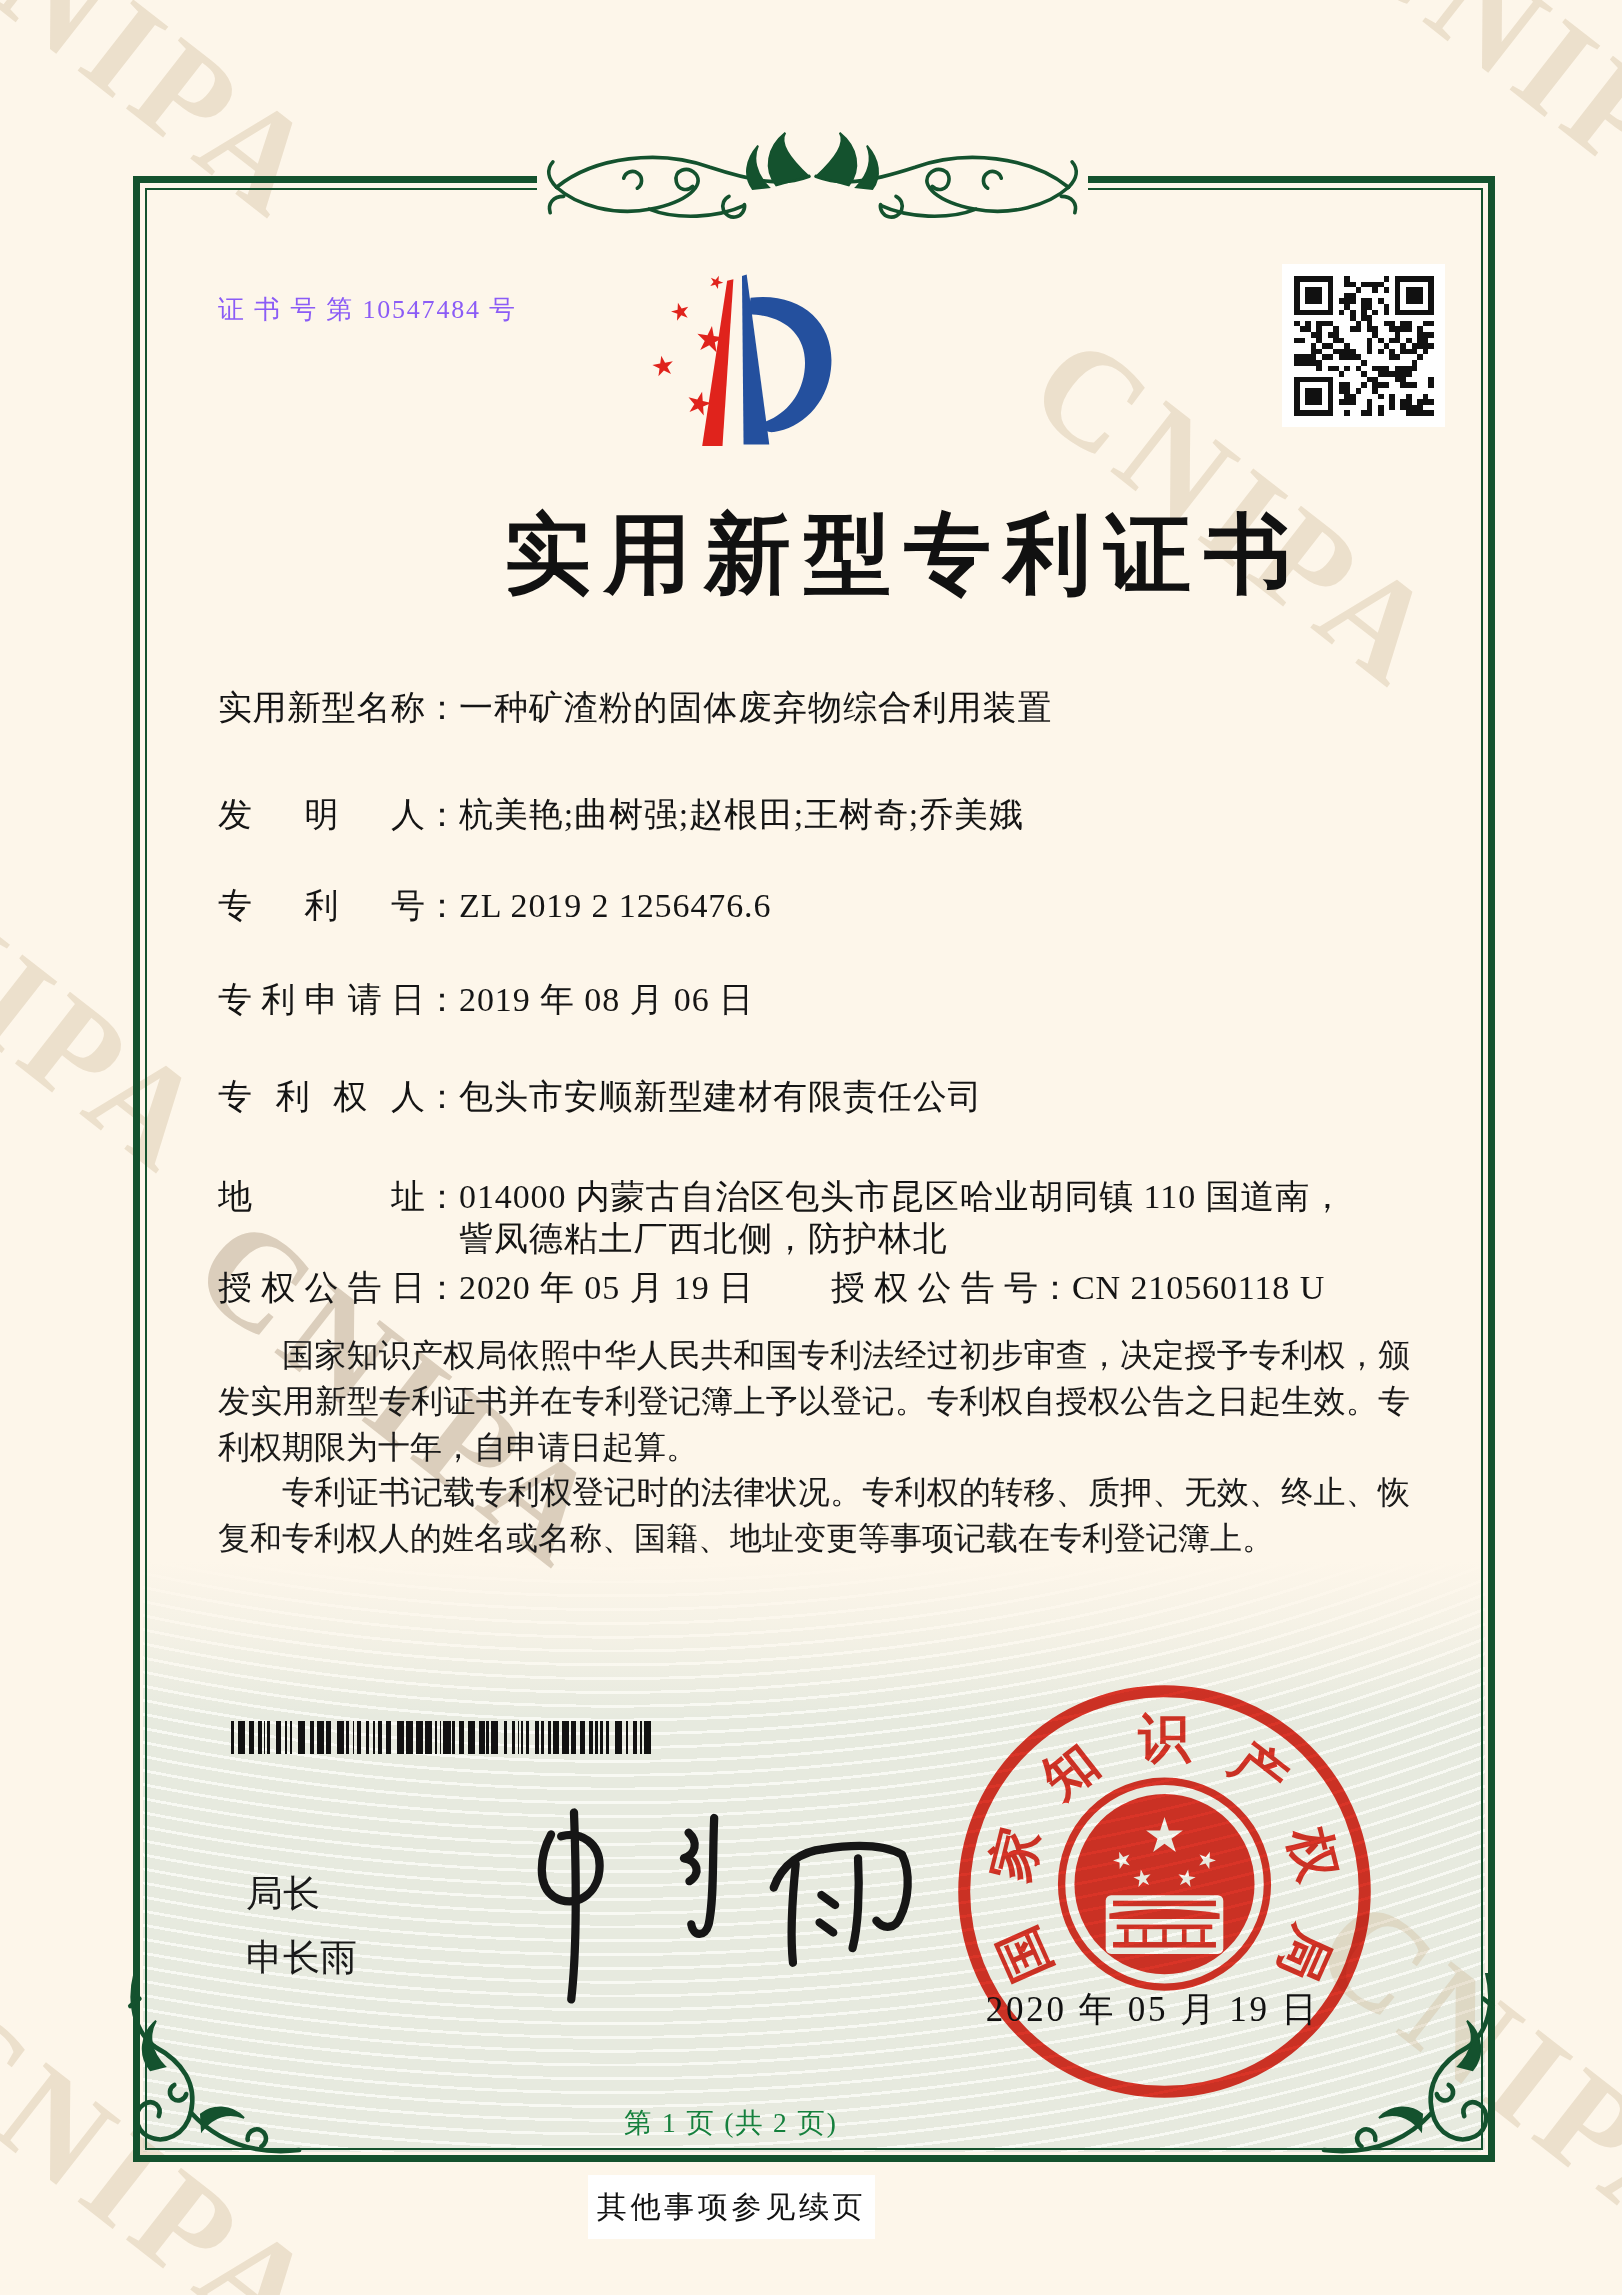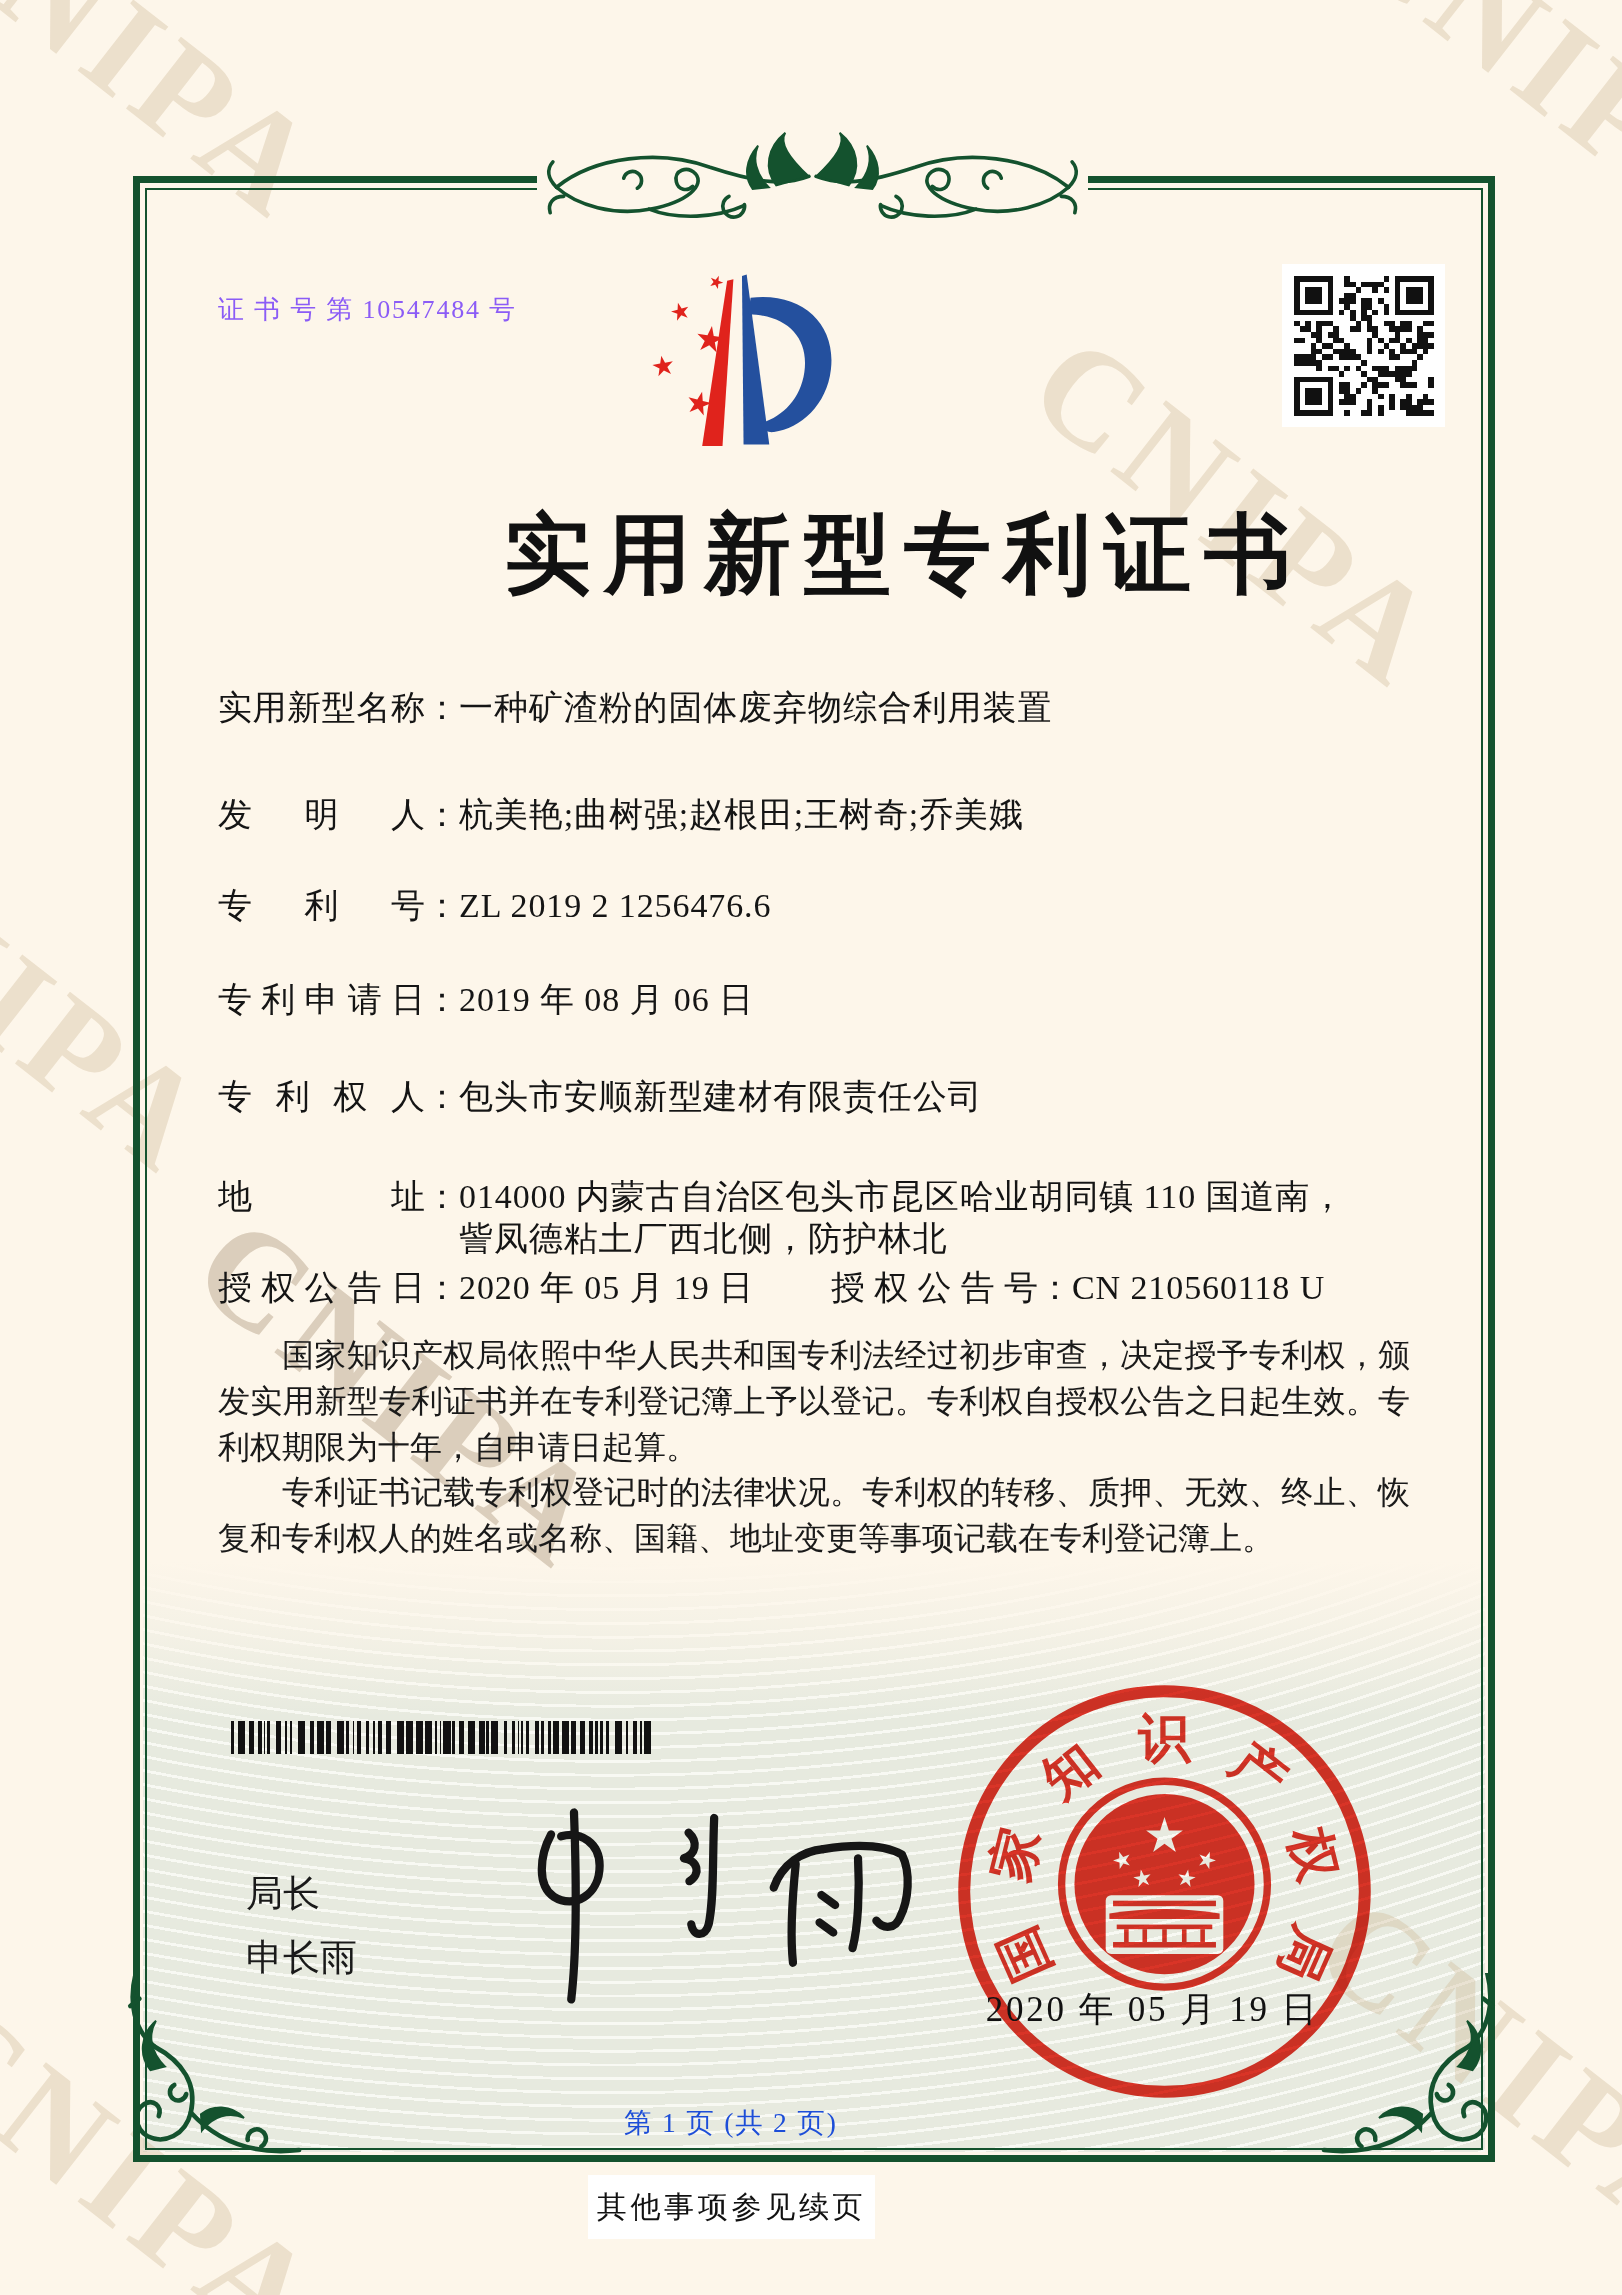--- a/index.html
+++ b/index.html
@@ -64,21 +64,21 @@
   .officer-title{position:absolute;left:246px;top:1869px;font-family:"Liberation Sans","DejaVu Sans",sans-serif;
     font-size:37px;color:#1a1a1a;z-index:3;}
   .officer-name{position:absolute;left:246px;top:1933px;font-family:"Liberation Sans","DejaVu Sans",sans-serif;
     font-size:37px;color:#1a1a1a;z-index:3;}
   .signature{position:absolute;left:500px;top:1807px;width:432px;height:207px;z-index:3;}
   .seal{position:absolute;left:944px;top:1671px;width:441px;height:441px;z-index:4;
     opacity:.93;mix-blend-mode:multiply;}
   .seal-char{fill:#dd2518;font-size:57px;font-weight:bold;font-family:"Liberation Serif","DejaVu Serif",serif;}
   .seal-date{position:absolute;left:955px;top:1986px;width:395px;text-align:center;
     font-size:35px;letter-spacing:2.8px;color:#111;z-index:5;white-space:nowrap;}
-  .page-no{position:absolute;left:624px;top:2105px;font-size:27.5px;color:#1d4ed8;z-index:3;letter-spacing:1.8px;}
+  .page-no{position:absolute;left:624px;top:2105px;font-size:27.5px;color:#15803d;z-index:3;letter-spacing:1.8px;}
   .footer-note{position:absolute;left:588px;top:2175px;width:287px;height:64px;background:#ffffff;
     display:flex;align-items:center;justify-content:center;font-size:30px;letter-spacing:3.7px;color:#111;z-index:2;}
 
   svg{display:block;}
 </style>
 </head>
 <body>
 
 <div id="page">
 

